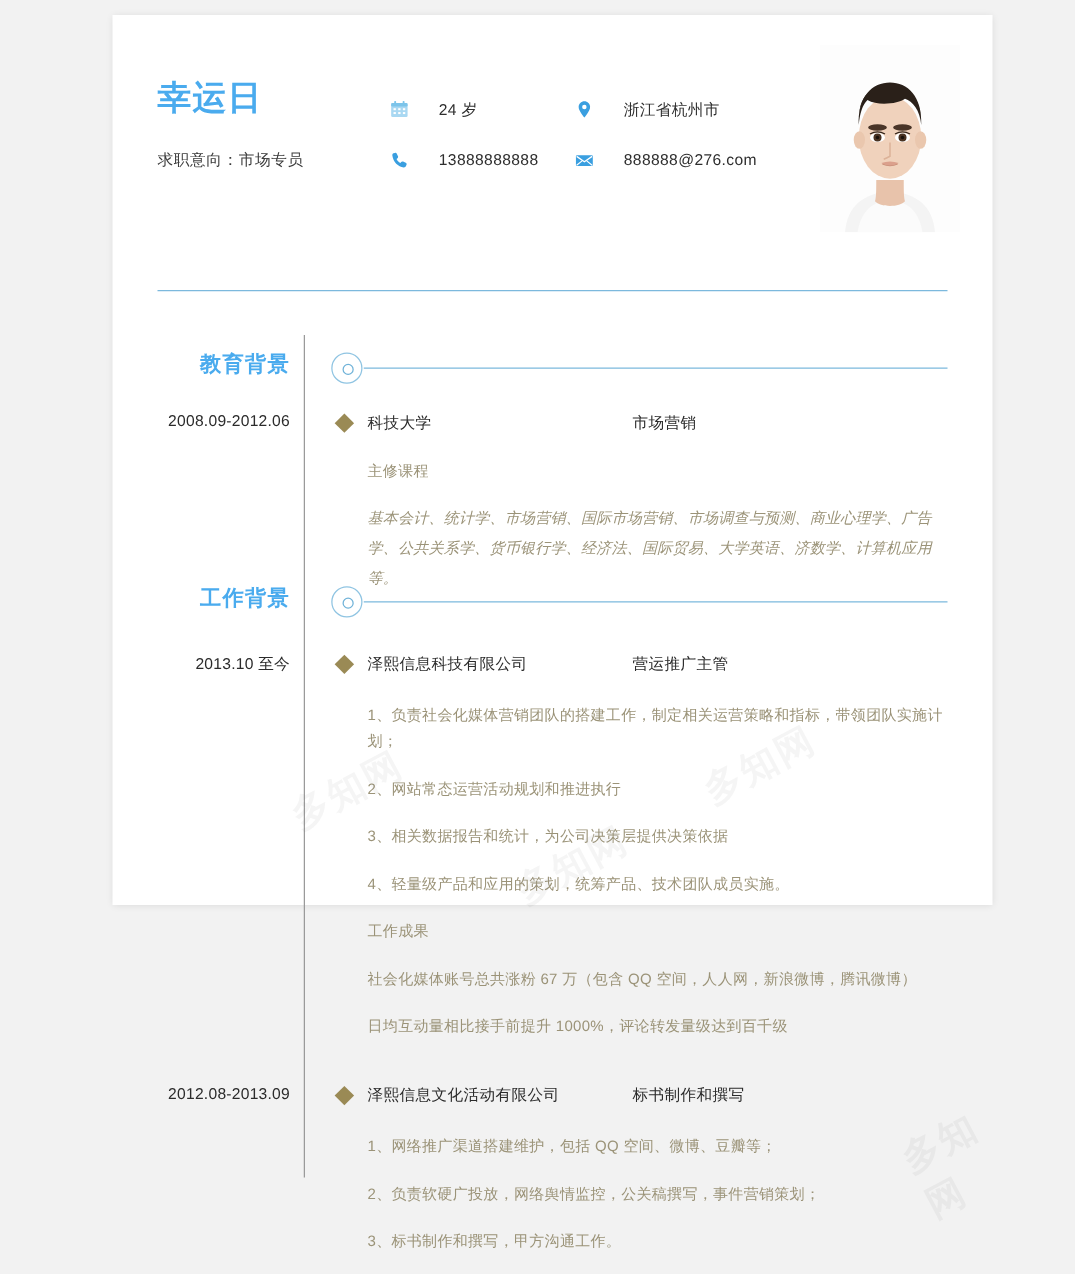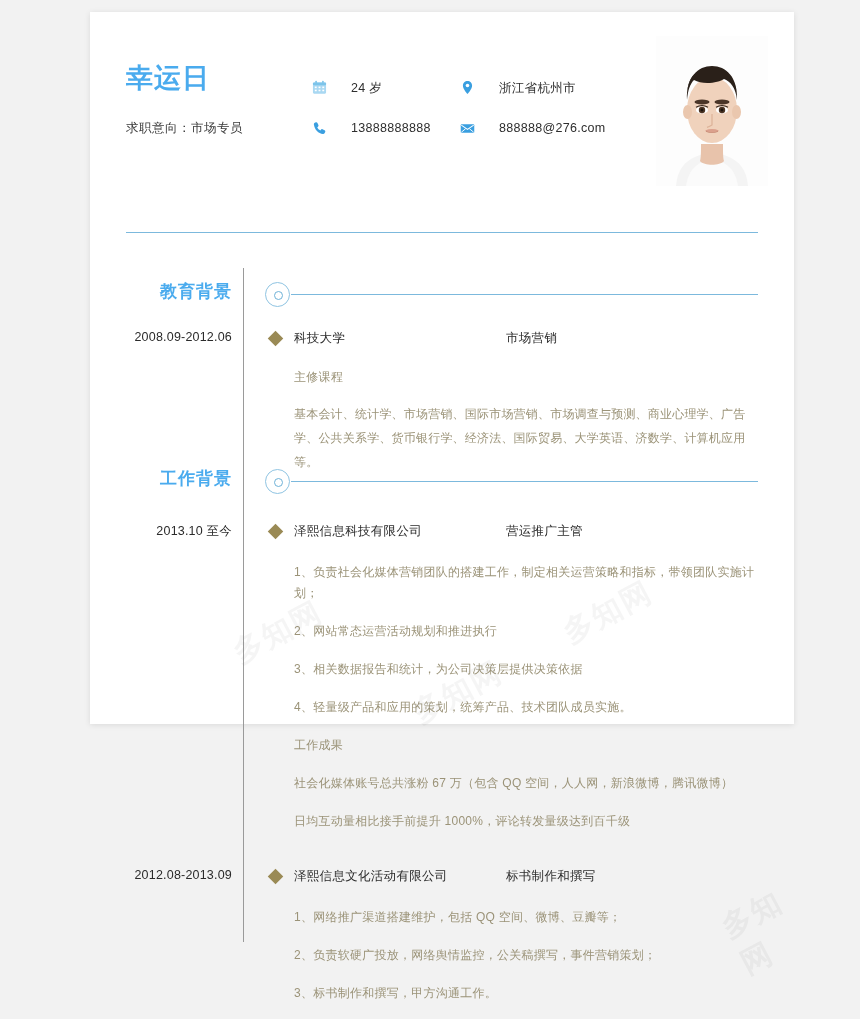--- a/index.html
+++ b/index.html
@@ -181,20 +181,21 @@
     letter-spacing: .25px;
   }
   .body-para {
     margin-left: 170px;
     margin-top: 16px;
     margin-right: 30px;
     font-size: 12px;
     line-height: 24px;
     color: #9b9378;
     letter-spacing: .2px;
+    font-style: italic;
   }
 
   
   .wm {
     position: absolute;
     color: rgba(120,120,120,0.07);
     font-size: 30px;
     font-weight: bold;
     transform: rotate(-28deg);
     pointer-events: none;

